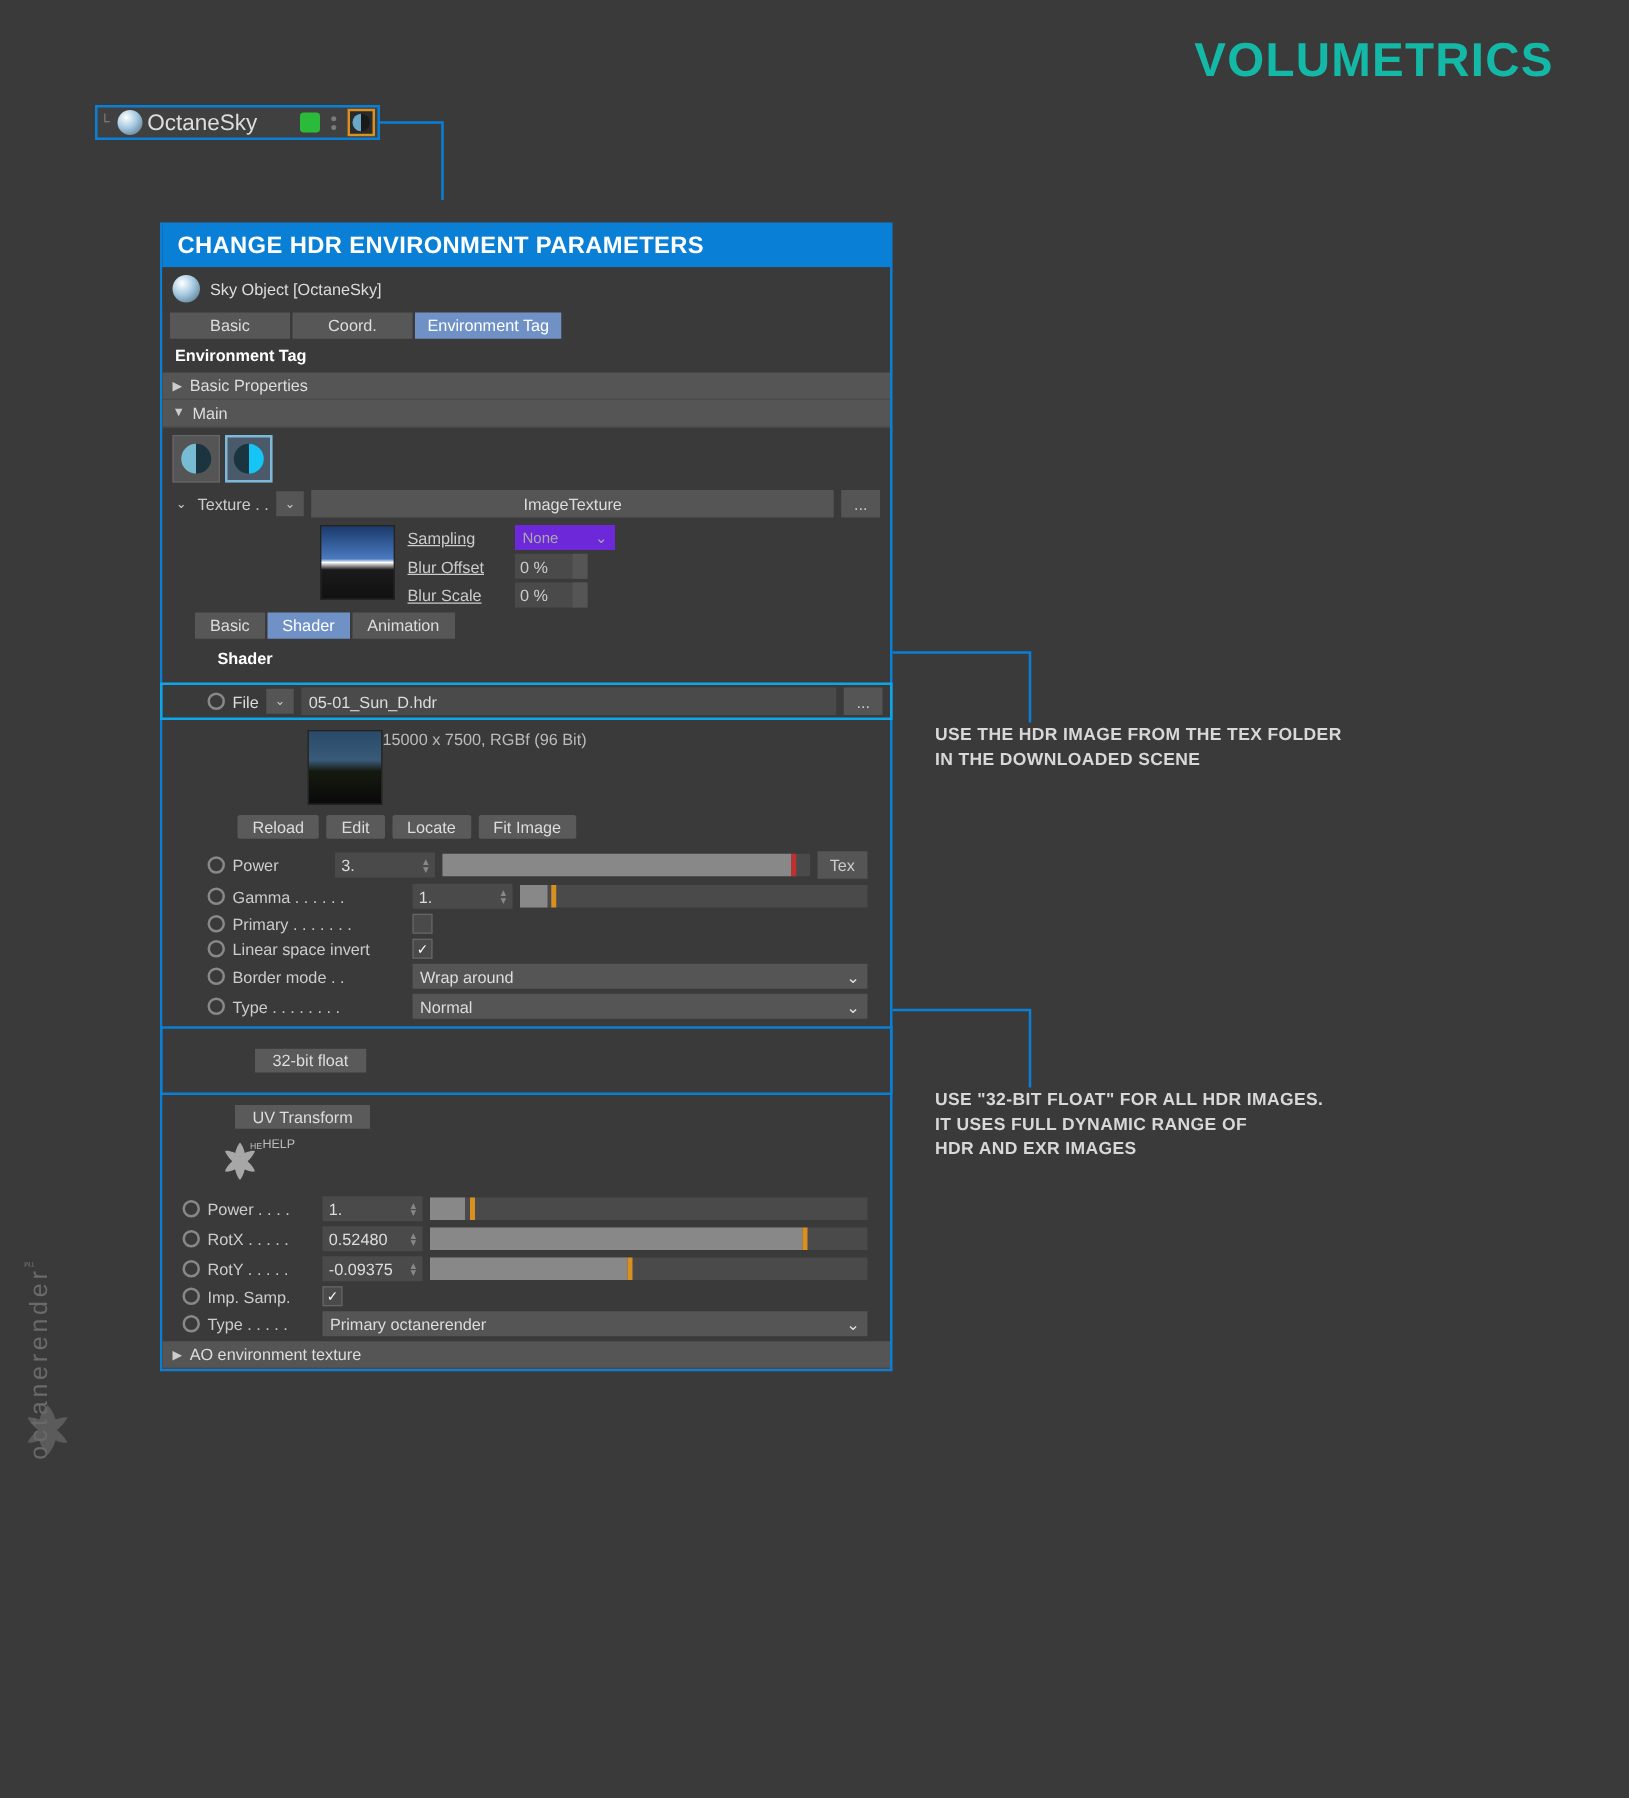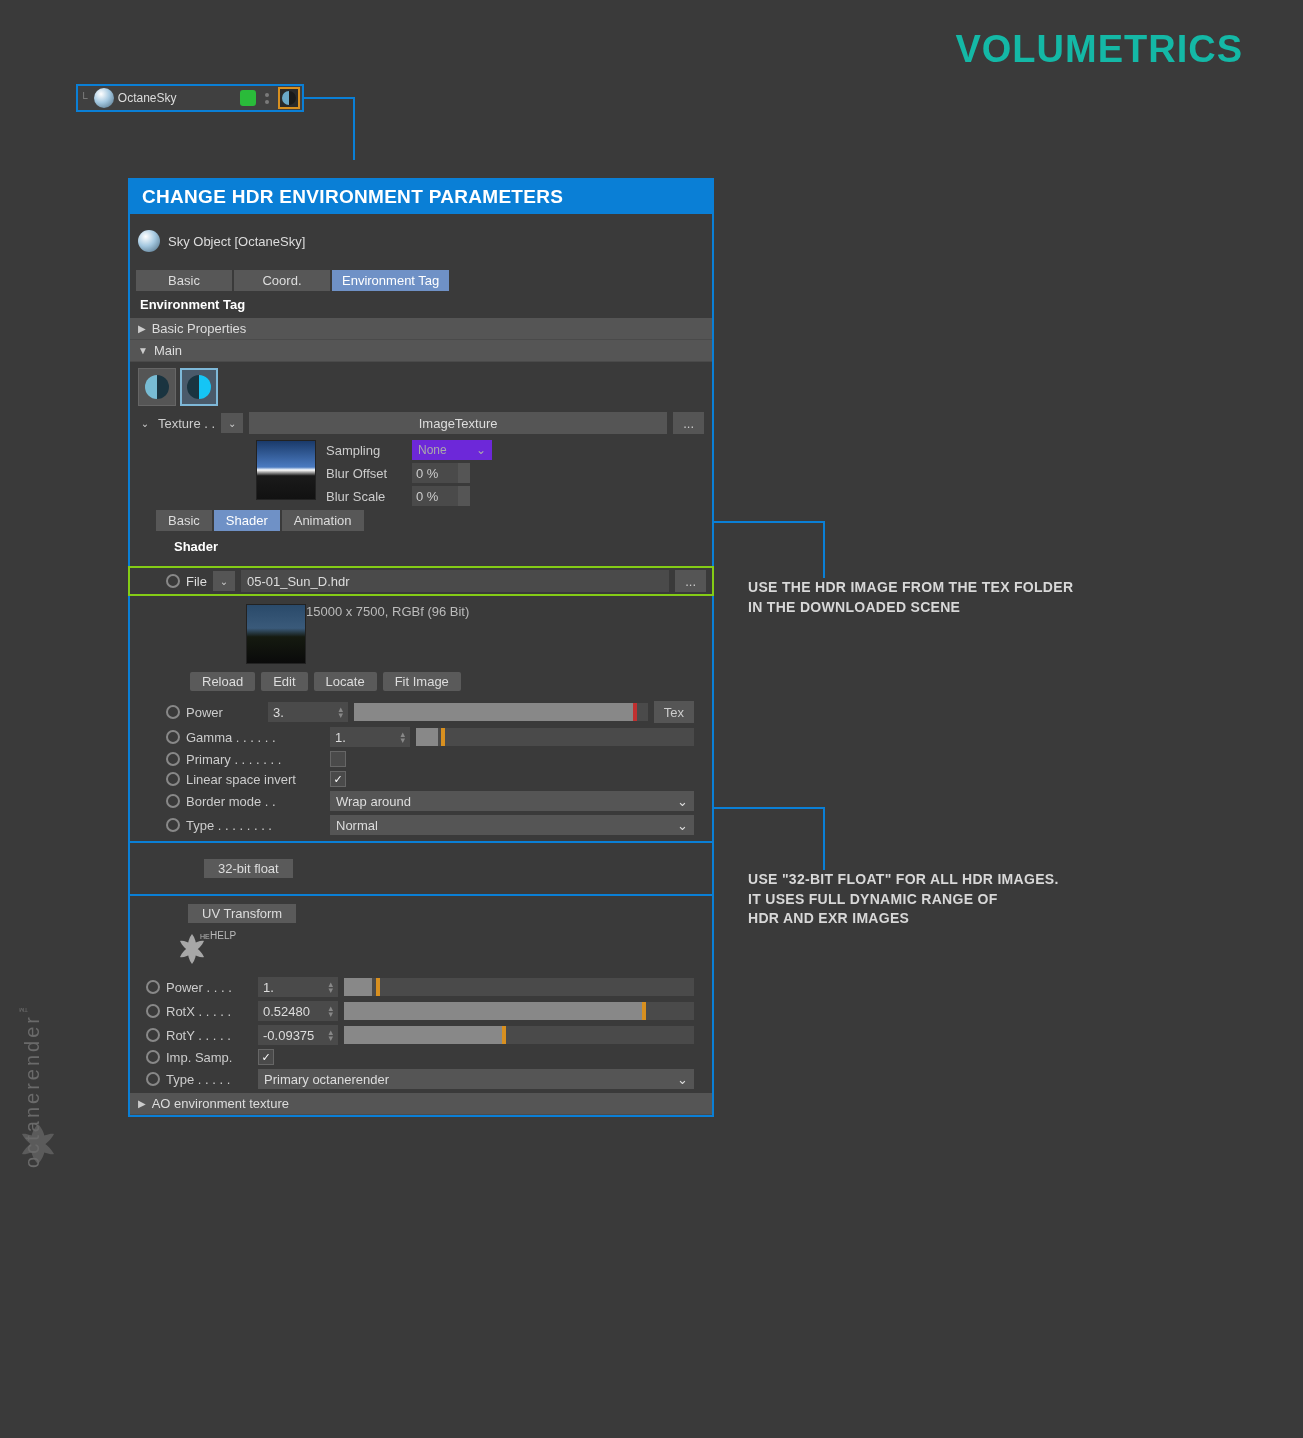--- a/index.html
+++ b/index.html
@@ -51,21 +51,21 @@
   padding: 0 2px;
   gap: 4px;
 }
 .tree-branch { color: #888; font-size: 11px; margin-right: 2px; }
 .globe-icon {
   width: 20px; height: 20px;
   border-radius: 50%;
   background: radial-gradient(circle at 35% 30%, #fff, #a4c8e0 45%, #5a7a90 90%);
   flex-shrink: 0;
 }
-.object-name { flex: 1; color: #ddd; font-size: 12px; }
+.object-name { flex: 1; color: #ddd; font-size: 18px; }
 .tag-green {
   width: 16px; height: 16px;
   background: #2abb3a;
   border-radius: 3px;
   flex-shrink: 0;
 }
 .tag-dots {
   width: 14px; height: 16px;
   display: flex; flex-direction: column;
   justify-content: center; gap: 3px;
@@ -100,21 +100,21 @@
   padding: 6px 12px;
   letter-spacing: 0.3px;
 }
 .panel-body {
   background: #3a3a3a;
 }
 .sky-header {
   display: flex;
   align-items: center;
   gap: 8px;
-  padding: 16px 8px;
+  padding: 6px 8px;
   background: #3a3a3a;
 }
 .sky-header .globe-icon { width: 22px; height: 22px; }
 .tabs {
   display: flex;
   gap: 2px;
   padding: 2px 6px 0 6px;
 }
 .tab {
   padding: 3px 10px;
@@ -183,38 +183,38 @@
 .thumb {
   width: 60px; height: 60px;
   background: linear-gradient(#1a3a6a 0%, #4a7ac0 45%, #fff 50%, #1a1a1a 60%, #111 100%);
   border: 1px solid #222;
 }
 .thumb.dark {
   background: linear-gradient(#2a4a6a 0%, #3a5a7a 40%, #151a10 55%, #0a0a0a 100%);
 }
 .prop-list { display: flex; flex-direction: column; gap: 3px; }
 .prop-row { display: flex; align-items: center; gap: 6px; }
-.prop-label { width: 80px; color: #ccc; }
+.prop-label { width: 80px; color: #ccc; text-decoration: underline; }
 .prop-dd {
   width: 80px; height: 20px; background: #6d28d9;
   display: flex; align-items: center; justify-content: space-between;
   padding: 0 6px; color: #aaa; font-size: 12px;
 }
 .prop-num {
   width: 58px; height: 20px; background: #4a4a4a; color: #ccc;
   display: flex; align-items: center; padding: 0 4px;
   border-right: 12px solid #555;
 }
 
 .subtabs { display: flex; gap: 2px; padding: 2px 18px; }
 .subtab { padding: 3px 12px; background: #575757; color: #ddd; cursor: pointer; }
 .subtab.active { background: #6f91c6; color: #fff; }
 
 .file-row-container {
-  border: 2px solid #84cc16;
+  border: 2px solid #0ea5e9;
   padding: 2px 6px;
   margin: 0 -2px;
 }
 .file-row { display: flex; align-items: center; gap: 6px; }
 .anim-dot {
   width: 14px; height: 14px; border-radius: 50%;
   border: 2px solid #888;
   flex-shrink: 0;
 }
 .file-input {

